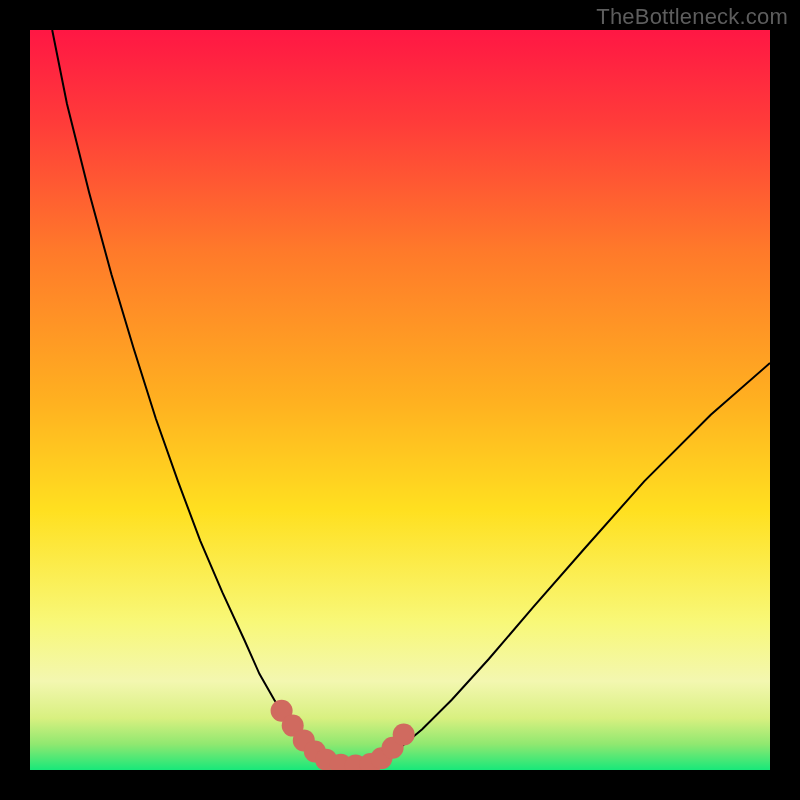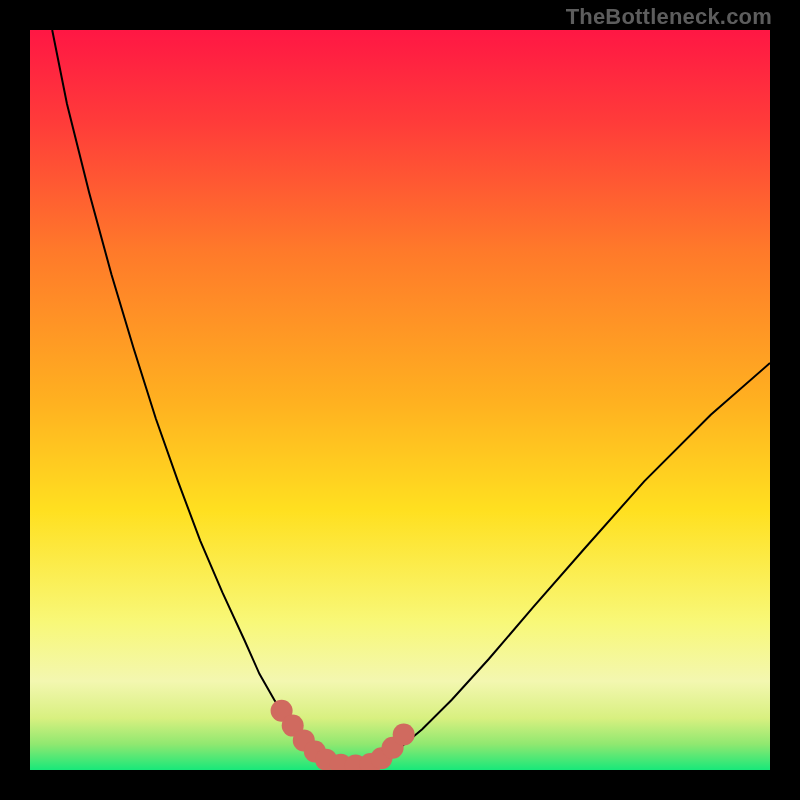--- a/index.html
+++ b/index.html
@@ -35,24 +35,24 @@
   }
   .curve-svg {
     position: absolute;
     inset: 0;
     width: 100%;
     height: 100%;
   }
   .watermark {
     position: absolute;
     top: 4px;
-    right: 28px;
+    right: 12px;
     color: #5d5d5d;
     font-size: 22px;
-    font-weight: 700;
+    font-weight: 400;
     letter-spacing: 0.2px;
     user-select: none;
   }
 </style>
 </head>
 <body>
 
 <div class="frame">
 
   <div class="watermark">TheBottleneck.com</div>

